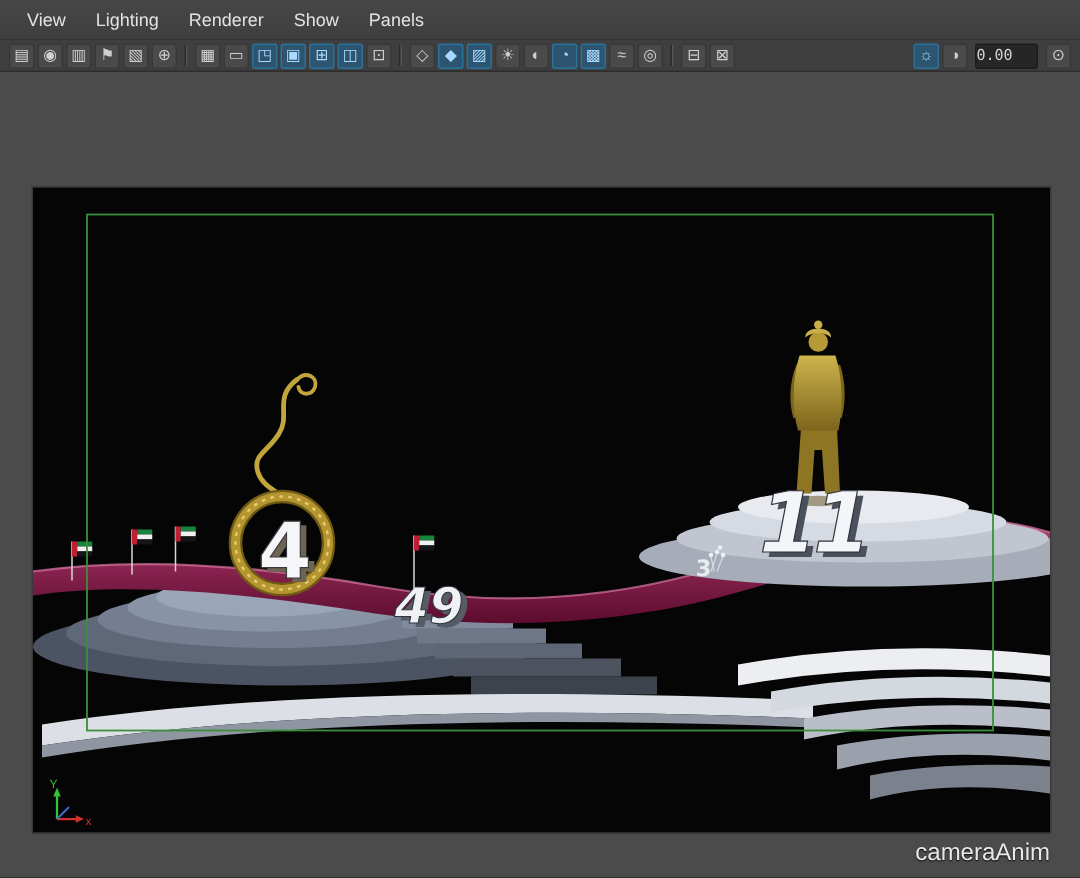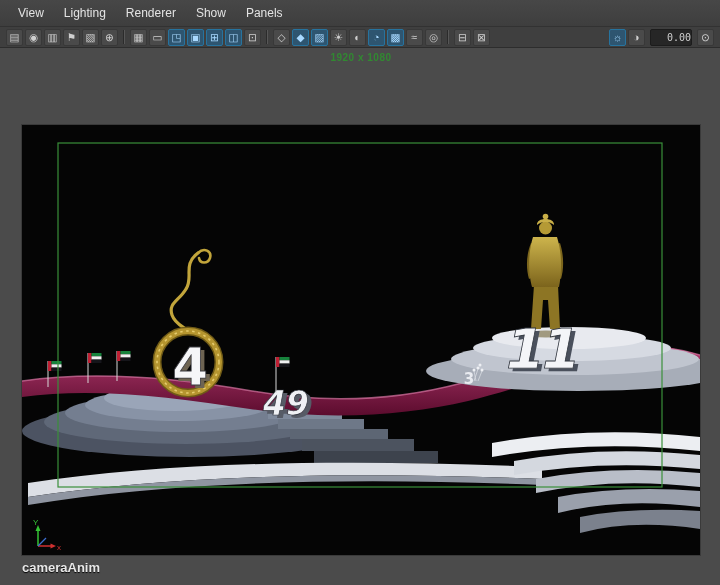--- a/index.html
+++ b/index.html
@@ -29,38 +29,38 @@
     width:17px;height:17px;margin:0 1px;flex:0 0 auto;
     display:flex;align-items:center;justify-content:center;
     font-size:10.5px;line-height:1;color:#cfcfcf;
     background:#4a4a4a;border:1px solid #383838;border-radius:2px;
     box-sizing:border-box;cursor:default;
   }
   .ticon.active{background:#2e5570;border-color:#27739e;color:#a9d9ff;}
   .tsep{width:1px;height:14px;background:#2b2b2b;border-right:1px solid #575757;margin:0 4px;flex:0 0 auto;}
   .tfield{
     width:40px;height:15px;background:#262626;border:1px solid #1c1c1c;
-    color:#cfcfcf;font-size:10px;text-align:right;margin:0 4px;
+    color:#cfcfcf;font-size:10px;text-align:left;margin:0 4px;
     font-family:"DejaVu Sans Mono",monospace;border-radius:2px;padding:0;
   }
   .tail{margin-left:auto;display:flex;align-items:center;}
   
   .viewport{position:absolute;top:48px;left:0;right:0;bottom:0;background:#4b4b4b;}
   .res-label{
     position:absolute;left:22px;top:4px;width:678px;text-align:center;
     color:#2f8f2f;font-size:10px;font-weight:bold;letter-spacing:.5px;opacity:.9;
   }
   .cam-region{
     position:absolute;left:22px;top:77px;width:678px;height:430px;
     background:#050505;outline:1px solid #3a3a3a;
   }
   .cam-region svg{display:block;width:678px;height:430px;}
   .camera-label{
-    position:absolute;left:22px;top:512px;width:678px;text-align:left;
-    color:#e8e8e8;font-size:13px;font-weight:bold;text-shadow:0 1px 1px #000;
+    position:absolute;left:22px;top:512px;width:678px;text-align:right;
+    color:#e8e8e8;font-size:16px;font-weight:normal;text-shadow:0 1px 1px #000;
   }
   .scene-num{font-family:"DejaVu Sans",sans-serif;font-weight:bold;}
 </style>
 </head>
 <body>
 
 <div id="app">
 
   <div class="menubar">
     <div class="menu-item">View</div>
@@ -101,21 +101,20 @@
     <div class="tail">
       <span class="ticon active">☼</span>
       <span class="ticon">◑</span>
       <input class="tfield" readonly="" value="0.00" style="">
       <span class="ticon">⊙</span>
     </div>
   </div>
 
   <div class="viewport">
 
-    <div class="res-label">1920 x 1080</div>
 
     <div class="cam-region">
       <svg viewBox="0 0 678 430" xmlns="http://www.w3.org/2000/svg">
         <defs>
           <linearGradient id="gold" x1="0" y1="0" x2="0" y2="1">
             <stop offset="0" stop-color="#cdb44c"></stop>
               <stop offset="1" stop-color="#7c641c"></stop>
           </linearGradient>
           <linearGradient id="ribbon" x1="0" y1="0" x2="0" y2="1">
             <stop offset="0" stop-color="#b23a6e"></stop>

